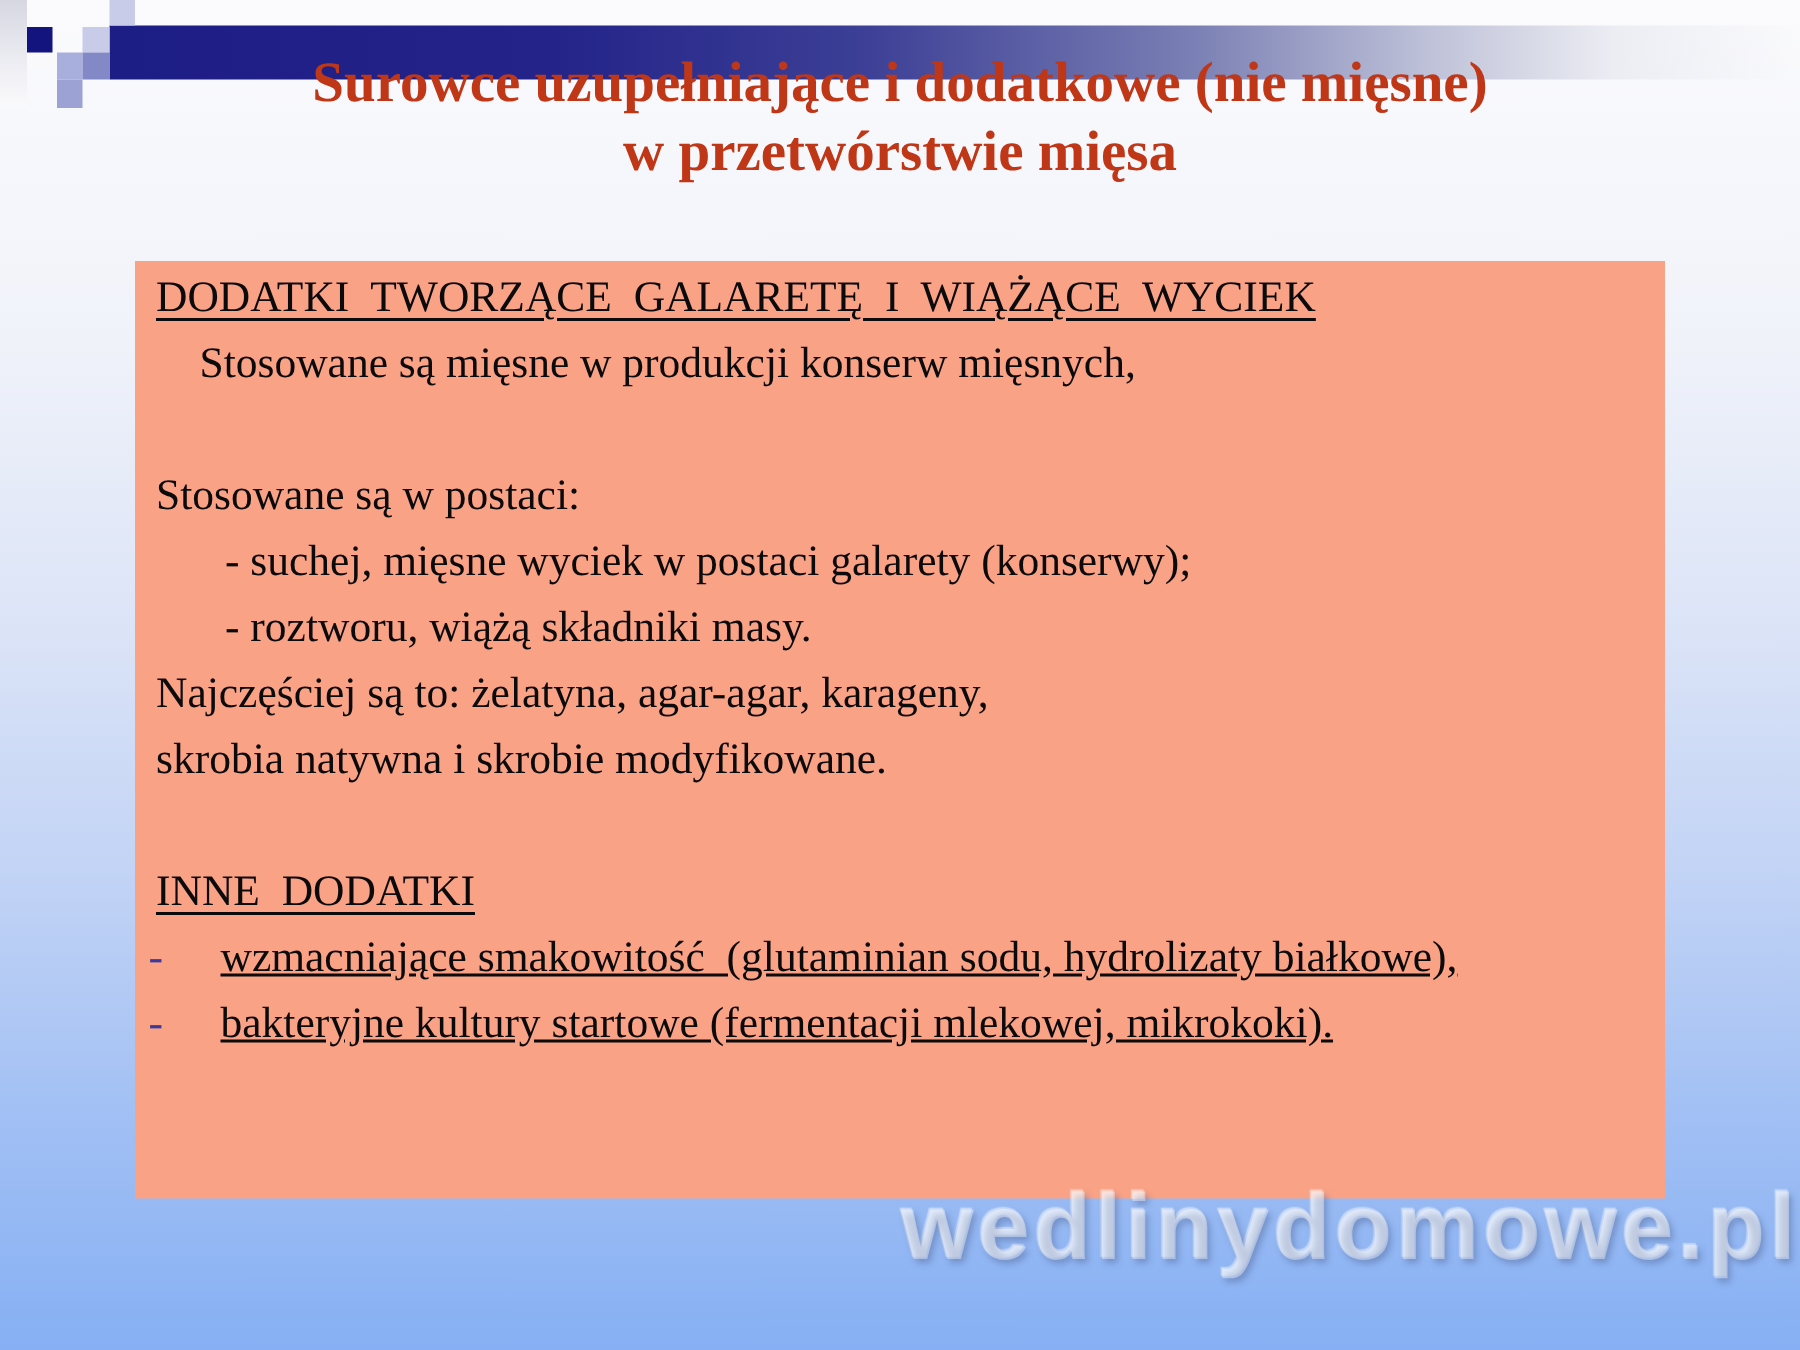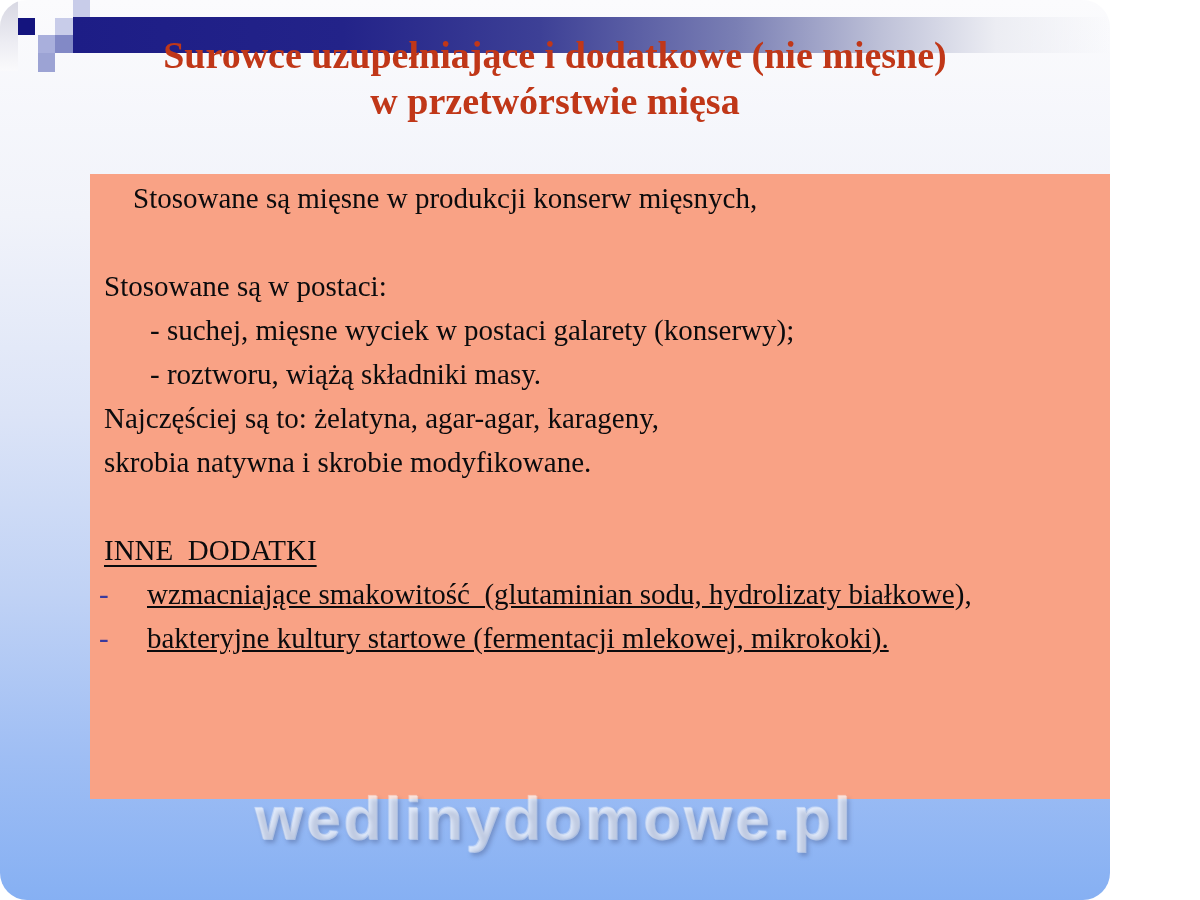--- a/index.html
+++ b/index.html
@@ -9,27 +9,26 @@
     --bg-top: #FBFBFD;
     --bg-bottom: #86B0F3;
     --bar-navy: #1D1D86;
   }
   * { margin: 0; padding: 0; box-sizing: border-box; }
   html, body { width: 1200px; height: 900px; }
   body { font-family: "Liberation Serif", "DejaVu Serif", serif; }
 
   .slide {
     position: relative;
-    width: 1110px;
+    width: 1200px;
     height: 900px;
     overflow: hidden;
     background: linear-gradient(180deg,
       var(--bg-top) 0%, #F1F3FA 24%, #DCE4F7 46%,
       #C0D2F5 66%, #9FBEF4 84%, var(--bg-bottom) 100%);
-    border-radius: 27px;
   }
 
   
   .left-strip {
     position: absolute; left: 0; top: 0; width: 18px; height: 71px;
     background: linear-gradient(180deg, #D7D7E2 0%, #EDEDF3 60%, #FAFAFC 100%);
   }
   .header-bar {
     position: absolute; left: 73px; top: 17px; right: 0; height: 36px;
     background: linear-gradient(90deg,
@@ -67,21 +66,21 @@
   .line.indent2 { padding-left: 46px; }
   .line.dash { display: flex; }
   .line.dash .dash-glyph {
     flex: 0 0 48px; width: 48px; margin-left: -5px;
     color: var(--dash-color);
   }
   .line.dash .dash-text { flex: 1 1 auto; text-decoration: underline; }
 
   .watermark {
     position: absolute; left: 0; right: 0; top: 783px;
-    text-align: center;
+    text-align: right;
     font-family: "Liberation Sans", "DejaVu Sans", sans-serif;
     font-weight: bold;
     font-size: 62px; letter-spacing: 3px;
     color: rgba(255,255,255,0.40);
     text-shadow: 2px 3px 4px rgba(80,100,150,0.45),
                  -1px -1px 1px rgba(255,255,255,0.55);
     z-index: 3;
     pointer-events: none;
   }
 </style>
@@ -100,20 +99,21 @@
     <div class="sq sq-e"></div>
     <div class="sq sq-f"></div>
   </div>
 
   <h1 class="title">
     <span>Surowce uzupełniające i dodatkowe (nie mięsne)</span><br>
     <span>w przetwórstwie mięsa</span>
   </h1>
 
   <div class="content-box" id="content-box">
+      <div class="line heading">DODATKI  TWORZĄCE  GALARETĘ  I  WIĄŻĄCE  WYCIEK</div>
       <div class="line indent1">Stosowane są mięsne w produkcji konserw mięsnych,</div>
       <div class="line blank">&nbsp;</div>
       <div class="line plain">Stosowane są w postaci:</div>
       <div class="line indent2">- suchej, mięsne wyciek w postaci galarety (konserwy);</div>
       <div class="line indent2">- roztworu, wiążą składniki masy.</div>
       <div class="line plain">Najczęściej są to: żelatyna, agar-agar, karageny,</div>
       <div class="line plain">skrobia natywna i skrobie modyfikowane.</div>
       <div class="line blank">&nbsp;</div>
       <div class="line heading">INNE  DODATKI</div>
       <div class="line dash"><span class="dash-glyph">-</span><span class="dash-text">wzmacniające smakowitość  (glutaminian sodu, hydrolizaty białkowe),</span></div>

